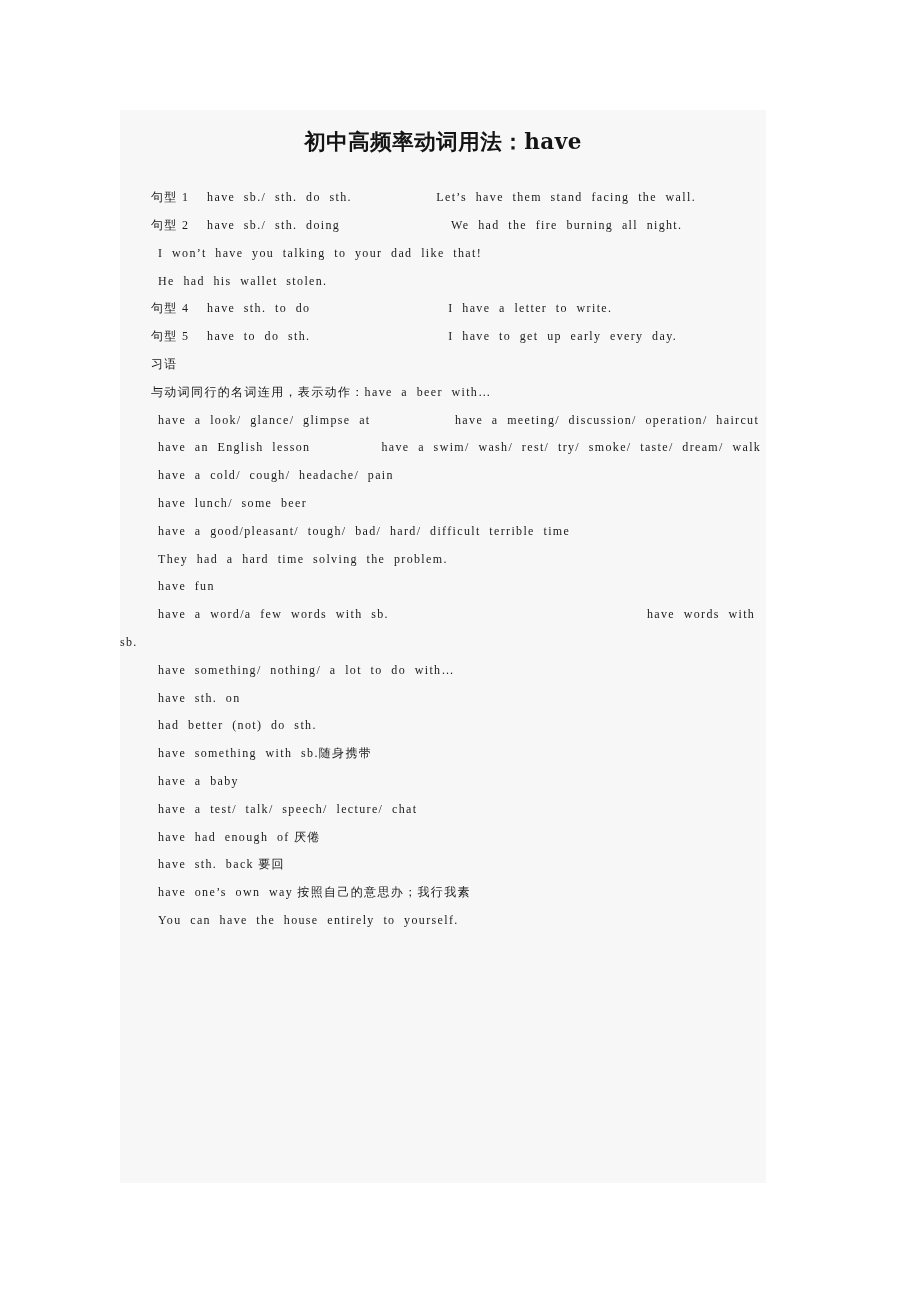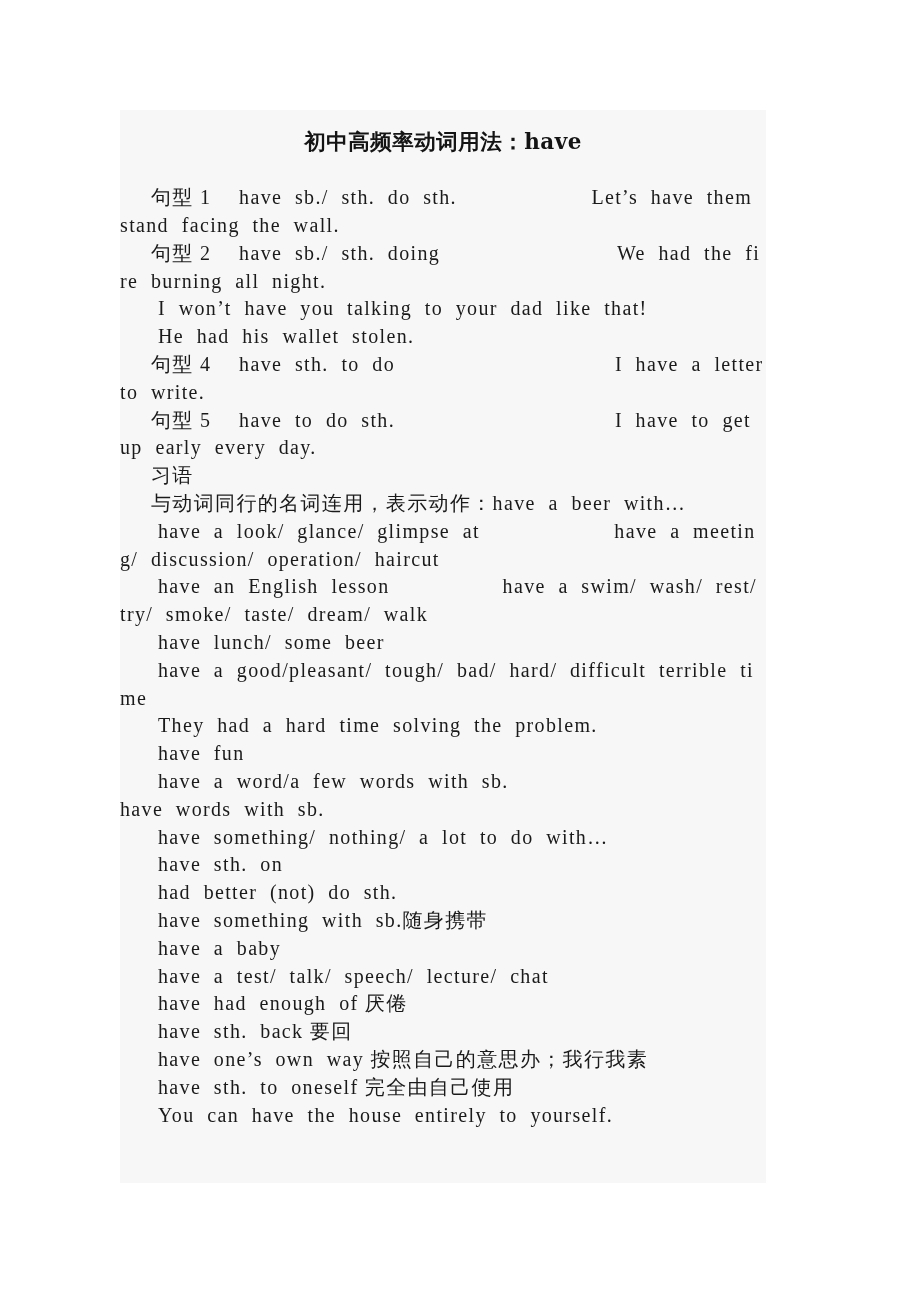--- a/index.html
+++ b/index.html
@@ -41,21 +41,21 @@
     letter-spacing: 0.5px;
     line-height: 1.5;
   }
   .body-area {
     padding-top: 22px;
     padding-left: 0px;
     padding-right: 0px;
   }
   .ln {
     font-family: "Liberation Serif", "DejaVu Serif", serif;
-    font-size: 20px;
+    font-size: 12px;
     color: #1a1a1a;
     line-height: 27.8px;
     letter-spacing: 1.35px;
     white-space: pre-wrap;
     word-break: break-all;
     margin: 0;
     padding: 0;
   }
   .i3  { text-indent: 0px;  padding-left: 31px; }
   .hang-pat { padding-left: 0; text-indent: 31px; }
@@ -74,32 +74,32 @@
         <p class="ln hang-pat" style="color: rgb(26, 26, 26);">句型 1　 have  sb./  sth.  do  sth.　　　　　　 Let’s  have  them  stand  facing  the  wall.</p>
         <p class="ln hang-pat" style="color: rgb(26, 26, 26);">句型 2　 have  sb./  sth.  doing　　　　　　　　 We  had  the  fire  burning  all  night.</p>
         <p class="ln hang-item" style="color: rgb(26, 26, 26);">I  won’t  have  you  talking  to  your  dad  like  that!</p>
         <p class="ln hang-item" style="color: rgb(26, 26, 26);">He  had  his  wallet  stolen.</p>
         <p class="ln hang-pat" style="color: rgb(26, 26, 26);">句型 4　 have  sth.  to  do　　　　　　　　　　 I  have  a  letter  to  write.</p>
         <p class="ln hang-pat" style="color: rgb(26, 26, 26);">句型 5　 have  to  do  sth.　　　　　　　　　　 I  have  to  get  up  early  every  day.</p>
         <p class="ln i3" style="color: rgb(26, 26, 26);">习语</p>
         <p class="ln i3" style="color: rgb(26, 26, 26);">与动词同行的名词连用，表示动作：have  a  beer  with…</p>
         <p class="ln hang-item" style="color: rgb(26, 26, 26);">have  a  look/  glance/  glimpse  at　　　　　　 have  a  meeting/  discussion/  operation/  haircut</p>
         <p class="ln hang-item" style="color: rgb(26, 26, 26);">have  an  English  lesson　　　　　 have  a  swim/  wash/  rest/  try/  smoke/  taste/  dream/  walk</p>
+        <p class="ln hang-item" style="color: rgb(26, 26, 26);">have  a  cold/  cough/  headache/  pain</p>
         <p class="ln hang-item" style="color: rgb(26, 26, 26);">have  lunch/  some  beer</p>
         <p class="ln hang-item" style="color: rgb(26, 26, 26);">have  a  good/pleasant/  tough/  bad/  hard/  difficult  terrible  time</p>
         <p class="ln hang-item" style="color: rgb(26, 26, 26);">They  had  a  hard  time  solving  the  problem.</p>
         <p class="ln hang-item" style="color: rgb(26, 26, 26);">have  fun</p>
         <p class="ln hang-item" style="color: rgb(26, 26, 26);">have  a  word/a  few  words  with  sb.　　　　　　　　　　　　　　　　　　　 have  words  with  sb.</p>
         <p class="ln hang-item" style="color: rgb(26, 26, 26);">have  something/  nothing/  a  lot  to  do  with…</p>
         <p class="ln hang-item" style="color: rgb(26, 26, 26);">have  sth.  on</p>
         <p class="ln hang-item" style="color: rgb(26, 26, 26);">had  better  (not)  do  sth.</p>
         <p class="ln hang-item" style="color: rgb(26, 26, 26);">have  something  with  sb.随身携带</p>
         <p class="ln hang-item" style="color: rgb(26, 26, 26);">have  a  baby</p>
         <p class="ln hang-item" style="color: rgb(26, 26, 26);">have  a  test/  talk/  speech/  lecture/  chat</p>
         <p class="ln hang-item" style="color: rgb(26, 26, 26);">have  had  enough  of 厌倦</p>
         <p class="ln hang-item" style="color: rgb(26, 26, 26);">have  sth.  back 要回</p>
         <p class="ln hang-item" style="color: rgb(26, 26, 26);">have  one’s  own  way 按照自己的意思办；我行我素</p>
-        <p class="ln hang-item" style="color: rgb(26, 26, 26);">have  sth.  to  oneself 完全由自己使用</p>
         <p class="ln hang-item" style="color: rgb(26, 26, 26);">You  can  have  the  house  entirely  to  yourself.</p>
       </div>
 
   </div>
 </div>
 
 </body></html>

